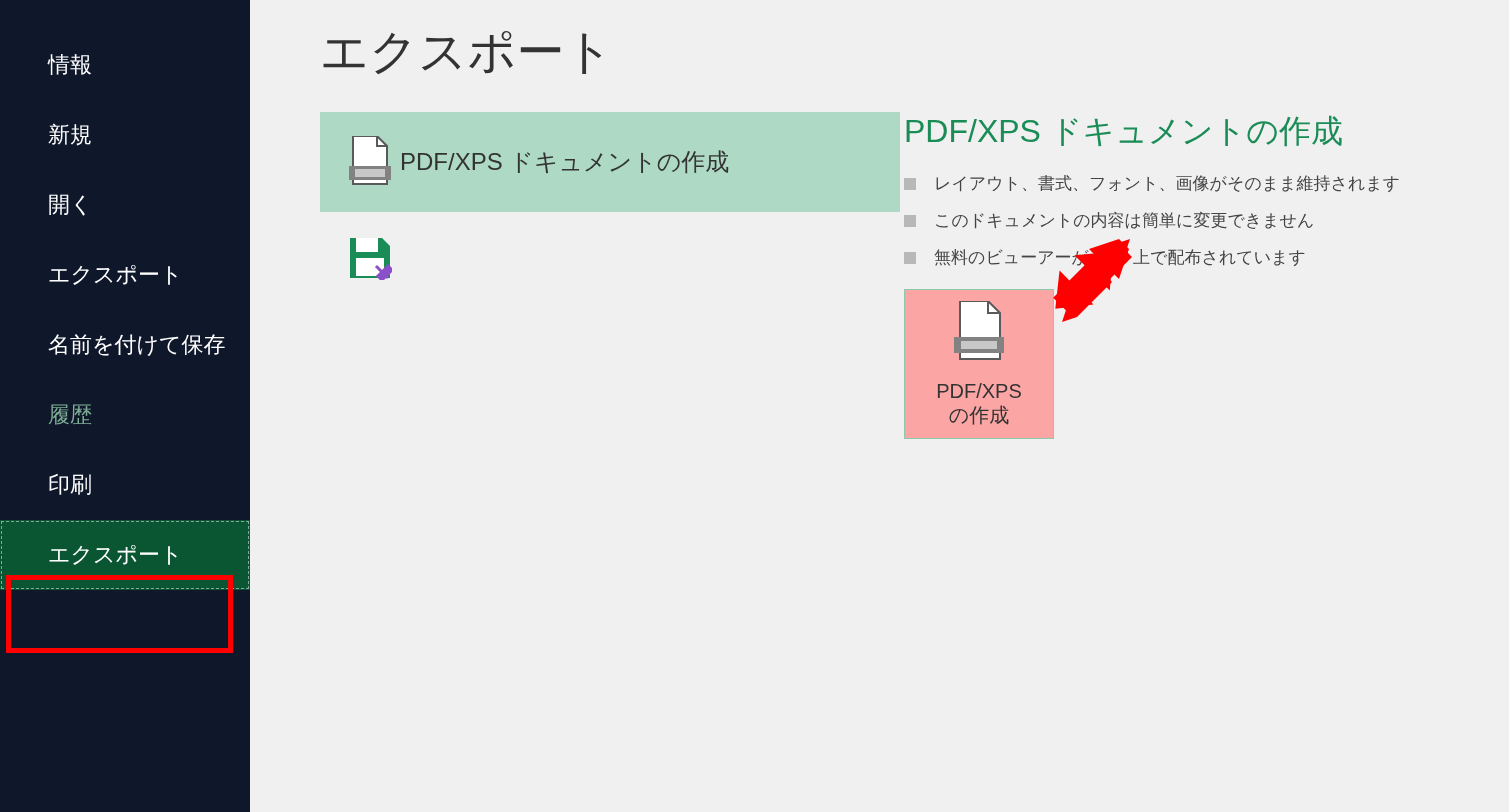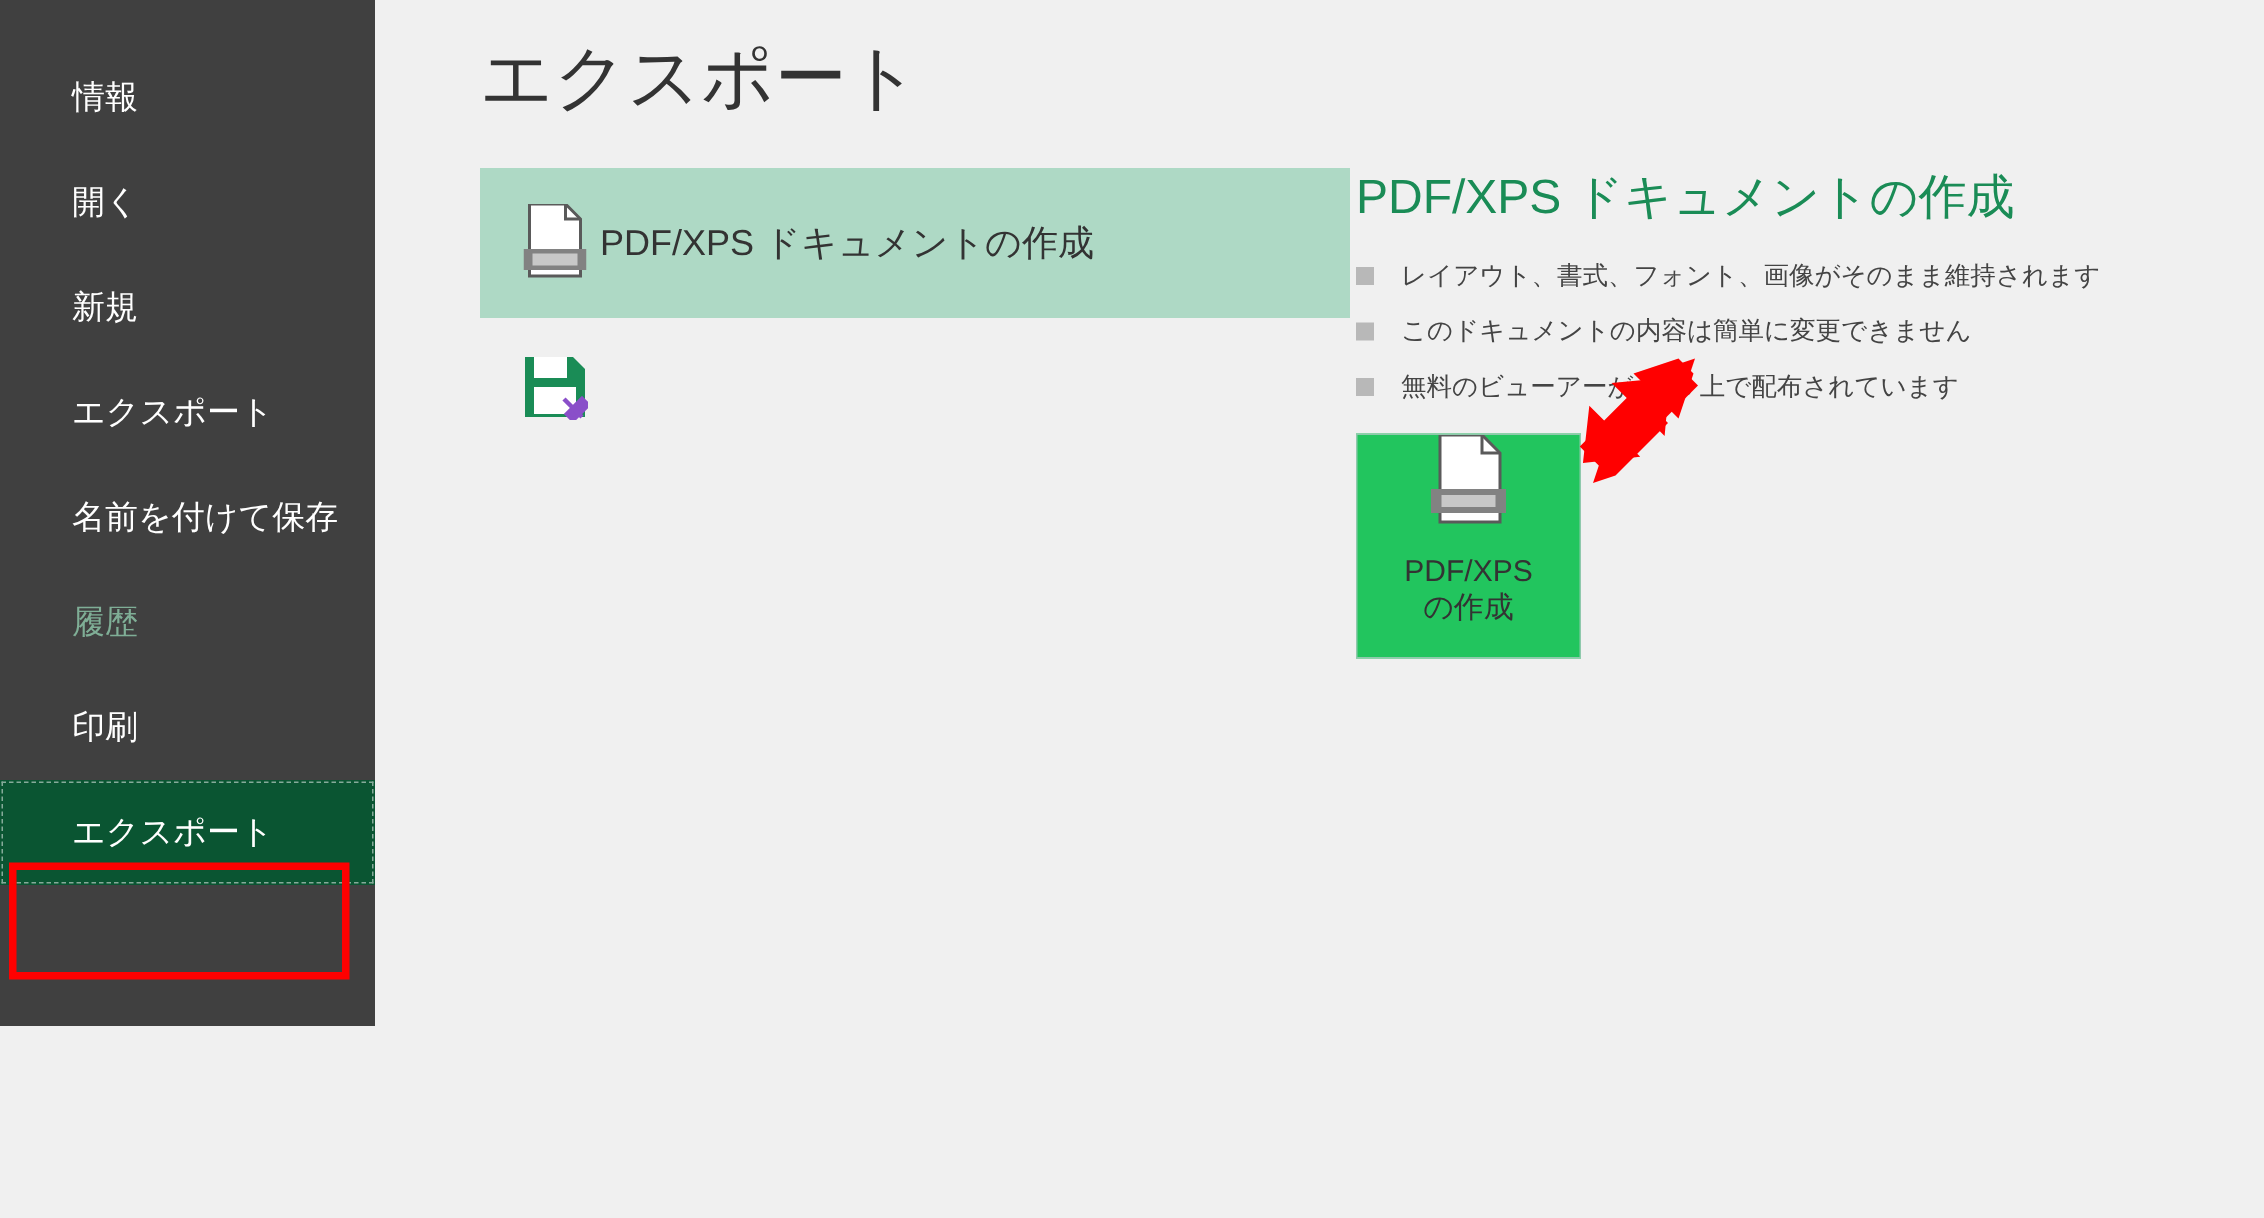--- a/index.html
+++ b/index.html
@@ -7,22 +7,22 @@
       font-family: "Meiryo", "Yu Gothic", sans-serif;
       background: #f0f0f0;
       width: 1509px;
       height: 812px;
       overflow: hidden;
       position: relative;
     }
     .sidebar {
       position: absolute;
       left: 0; top: 0;
-      width: 250px; height: 684px;
-      background: #404040;
+      width: 250px; height: 812px;
+      background: #0f172a;
       padding-top: 30px;
     }
     .sidebar-item {
       padding: 20px 0 20px 48px;
       color: #ffffff;
       font-size: 22px;
       cursor: pointer;
       position: relative;
     }
     .sidebar-item.disabled { color: #7fae96; font-family: Liberation Serif, serif; }
@@ -87,26 +87,26 @@
     .bullet-sq {
       width: 12px; height: 12px;
       background: #b8b8b8;
       margin-right: 18px;
       margin-top: 6px;
       flex-shrink: 0;
     }
     .action-button {
       margin-top: 20px;
       width: 150px; height: 150px;
-      background: #22c55e;
+      background: #fca5a5;
       border: 1px solid #8fc9ac;
       display: flex;
       flex-direction: column;
       align-items: center;
-      justify-content: flex-start;
+      justify-content: center;
       cursor: pointer;
       position: relative;
     }
     .action-button .ab-label {
       margin-top: 12px;
       font-size: 20px;
       color: #333;
       text-align: center;
       line-height: 1.2;
     }
@@ -114,22 +114,22 @@
       position: absolute;
       left: 792px; top: 237px;
       pointer-events: none;
     }
   </style>
 </head>
 <body>
 
 <div class="sidebar">
   <div class="sidebar-item">情報</div>
+  <div class="sidebar-item">新規</div>
   <div class="sidebar-item">開く</div>
-  <div class="sidebar-item">新規</div>
   <div class="sidebar-item">エクスポート</div>
   <div class="sidebar-item">名前を付けて保存</div>
   <div class="sidebar-item disabled">履歴</div>
   <div class="sidebar-item">印刷</div>
   <div class="sidebar-item selected">エクスポート</div>
 </div>
 <div class="highlight-box"></div>
 
 <div class="main">
   <div class="page-title">エクスポート</div>

